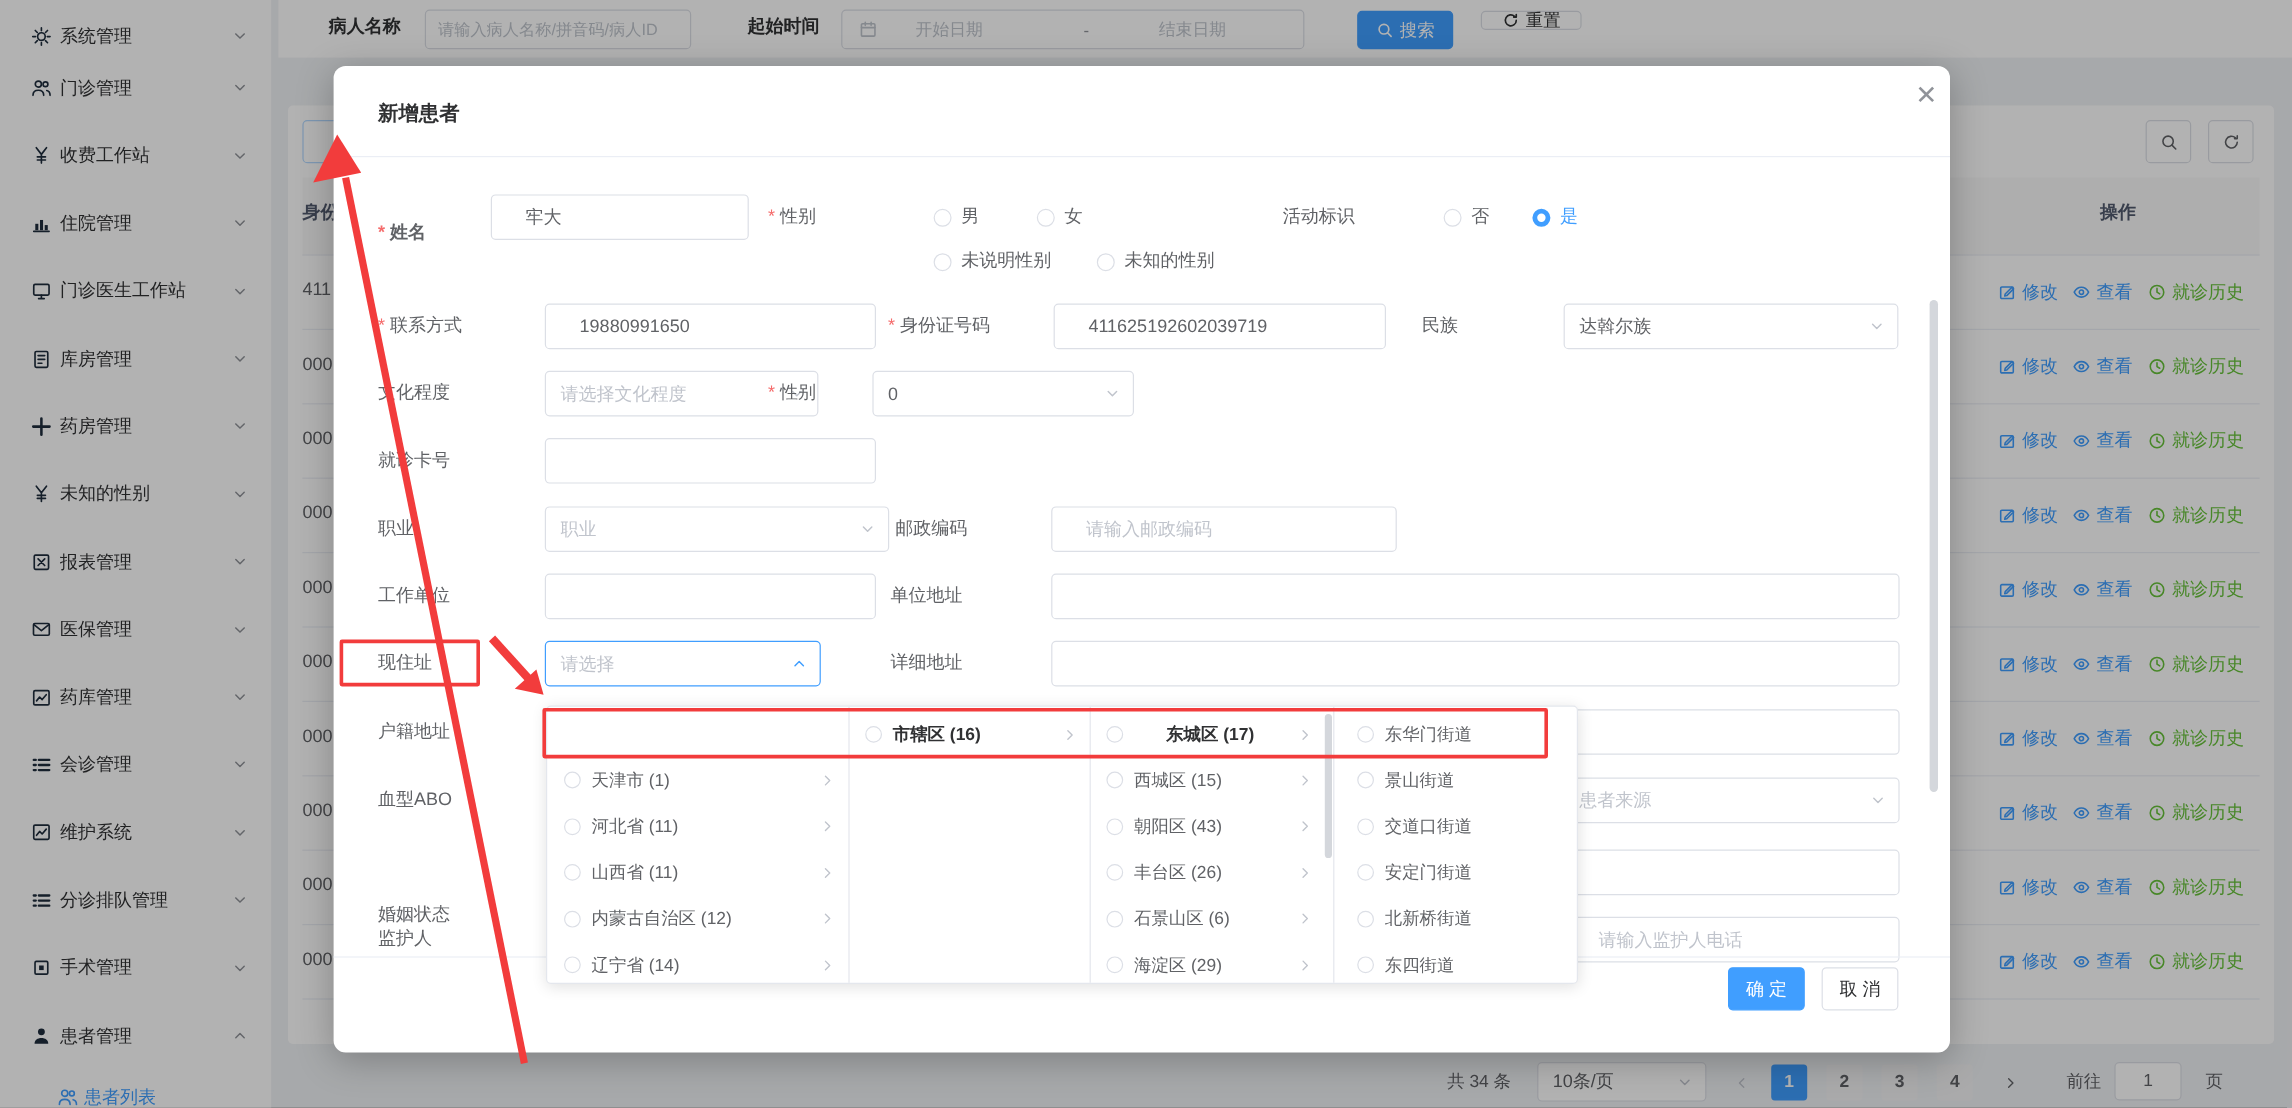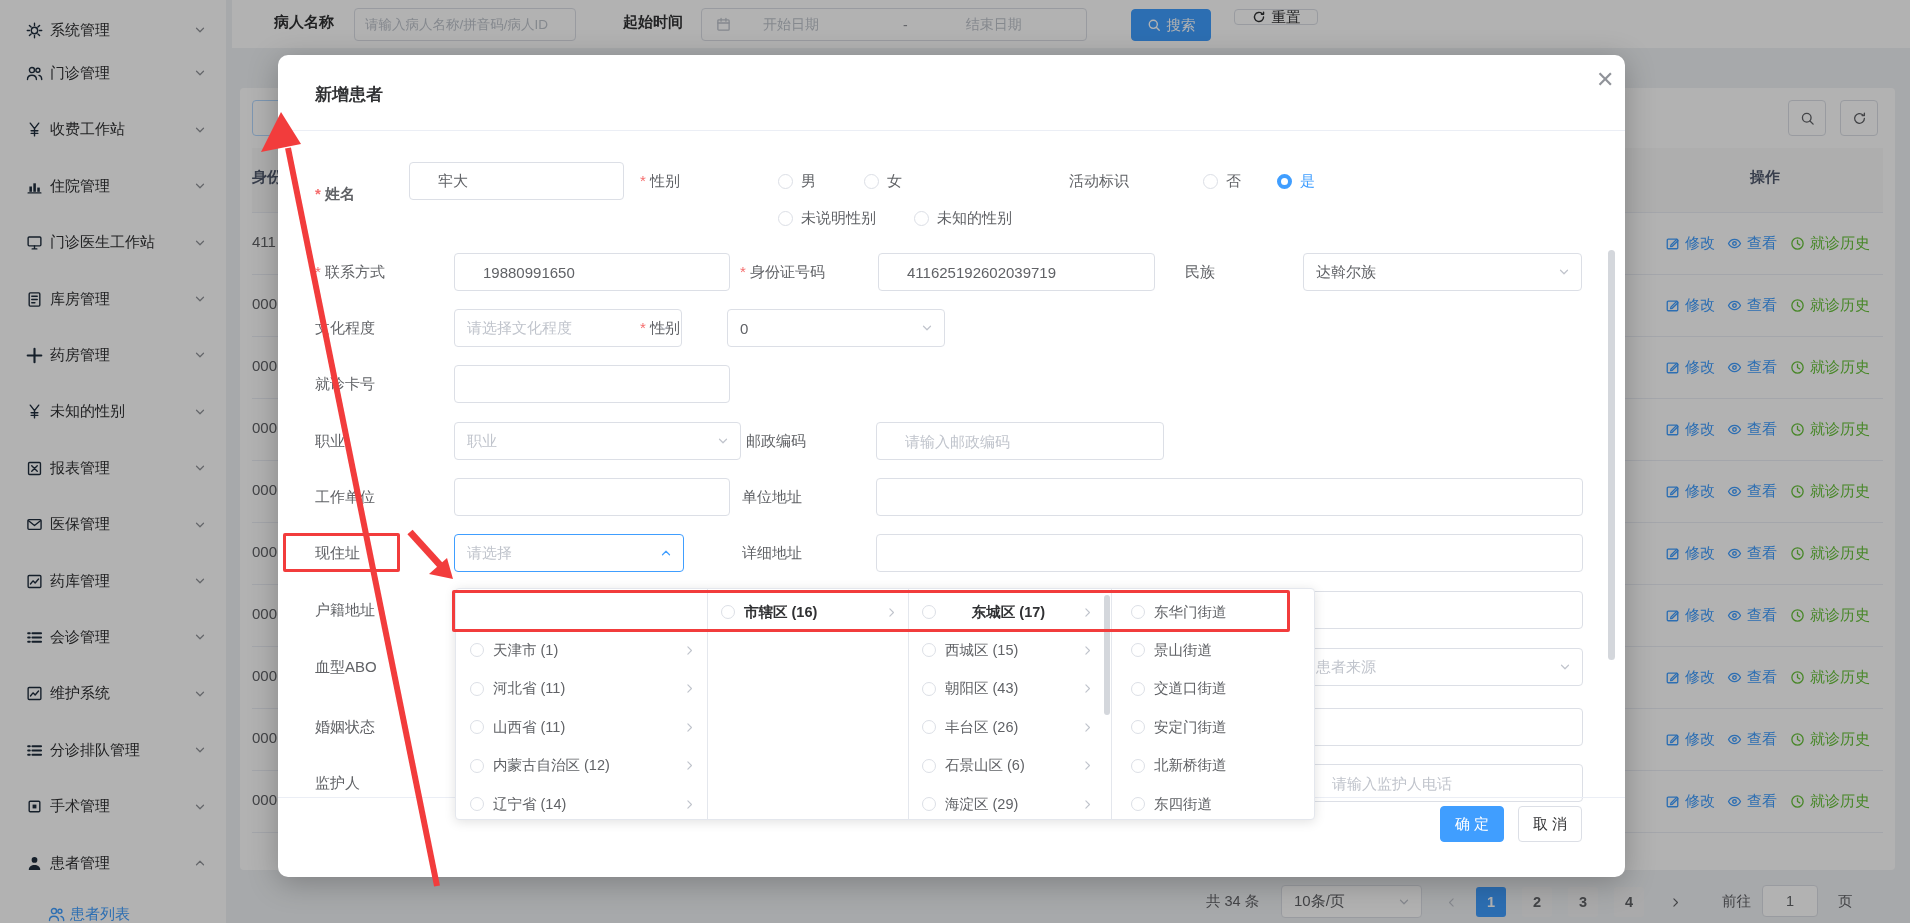--- a/index.html
+++ b/index.html
@@ -725,21 +725,21 @@
     <div class="f-label" style="left:37px;top:593px;">血型ABO</div>
     <div class="sel" style="left:1025px;top:593px;width:280px;">
       <span class="txt ph">患者来源</span>
         <span class="car chev-down">
           <svg width="14" height="14" viewBox="0 0 16 16" fill="none" stroke="currentColor" stroke-width="1.4" stroke-linecap="round" stroke-linejoin="round">
             <path d="M4 6l4 4 4-4"></path>
           </svg>
         </span>
     </div>
 
-    <div class="f-label" style="left:37px;top:653px;">婚姻状态</div>
+    <div class="f-label" style="left:37px;top:689px;">婚姻状态</div>
     <input class="f-input" style="left: 598px; top: 653px; width: 707px;">
 
     <div class="f-label" style="left:37px;top:709px;">监护人</div>
     <input class="f-input" style="left: 1025px; top: 709px; width: 280px;" placeholder="请输入监护人电话">
 
     <div class="m-div" style="top:742px;"></div>
     <div class="m-btn btn-primary" style="left:1162px;top:751px;width:64px;">确 定</div>
     <div class="m-btn btn-plain" style="left:1240px;top:751px;width:64px;">取 消</div>
     <div class="scrollthumb" style="left:1330px;top:195px;height:410px;"></div>
   </div>

